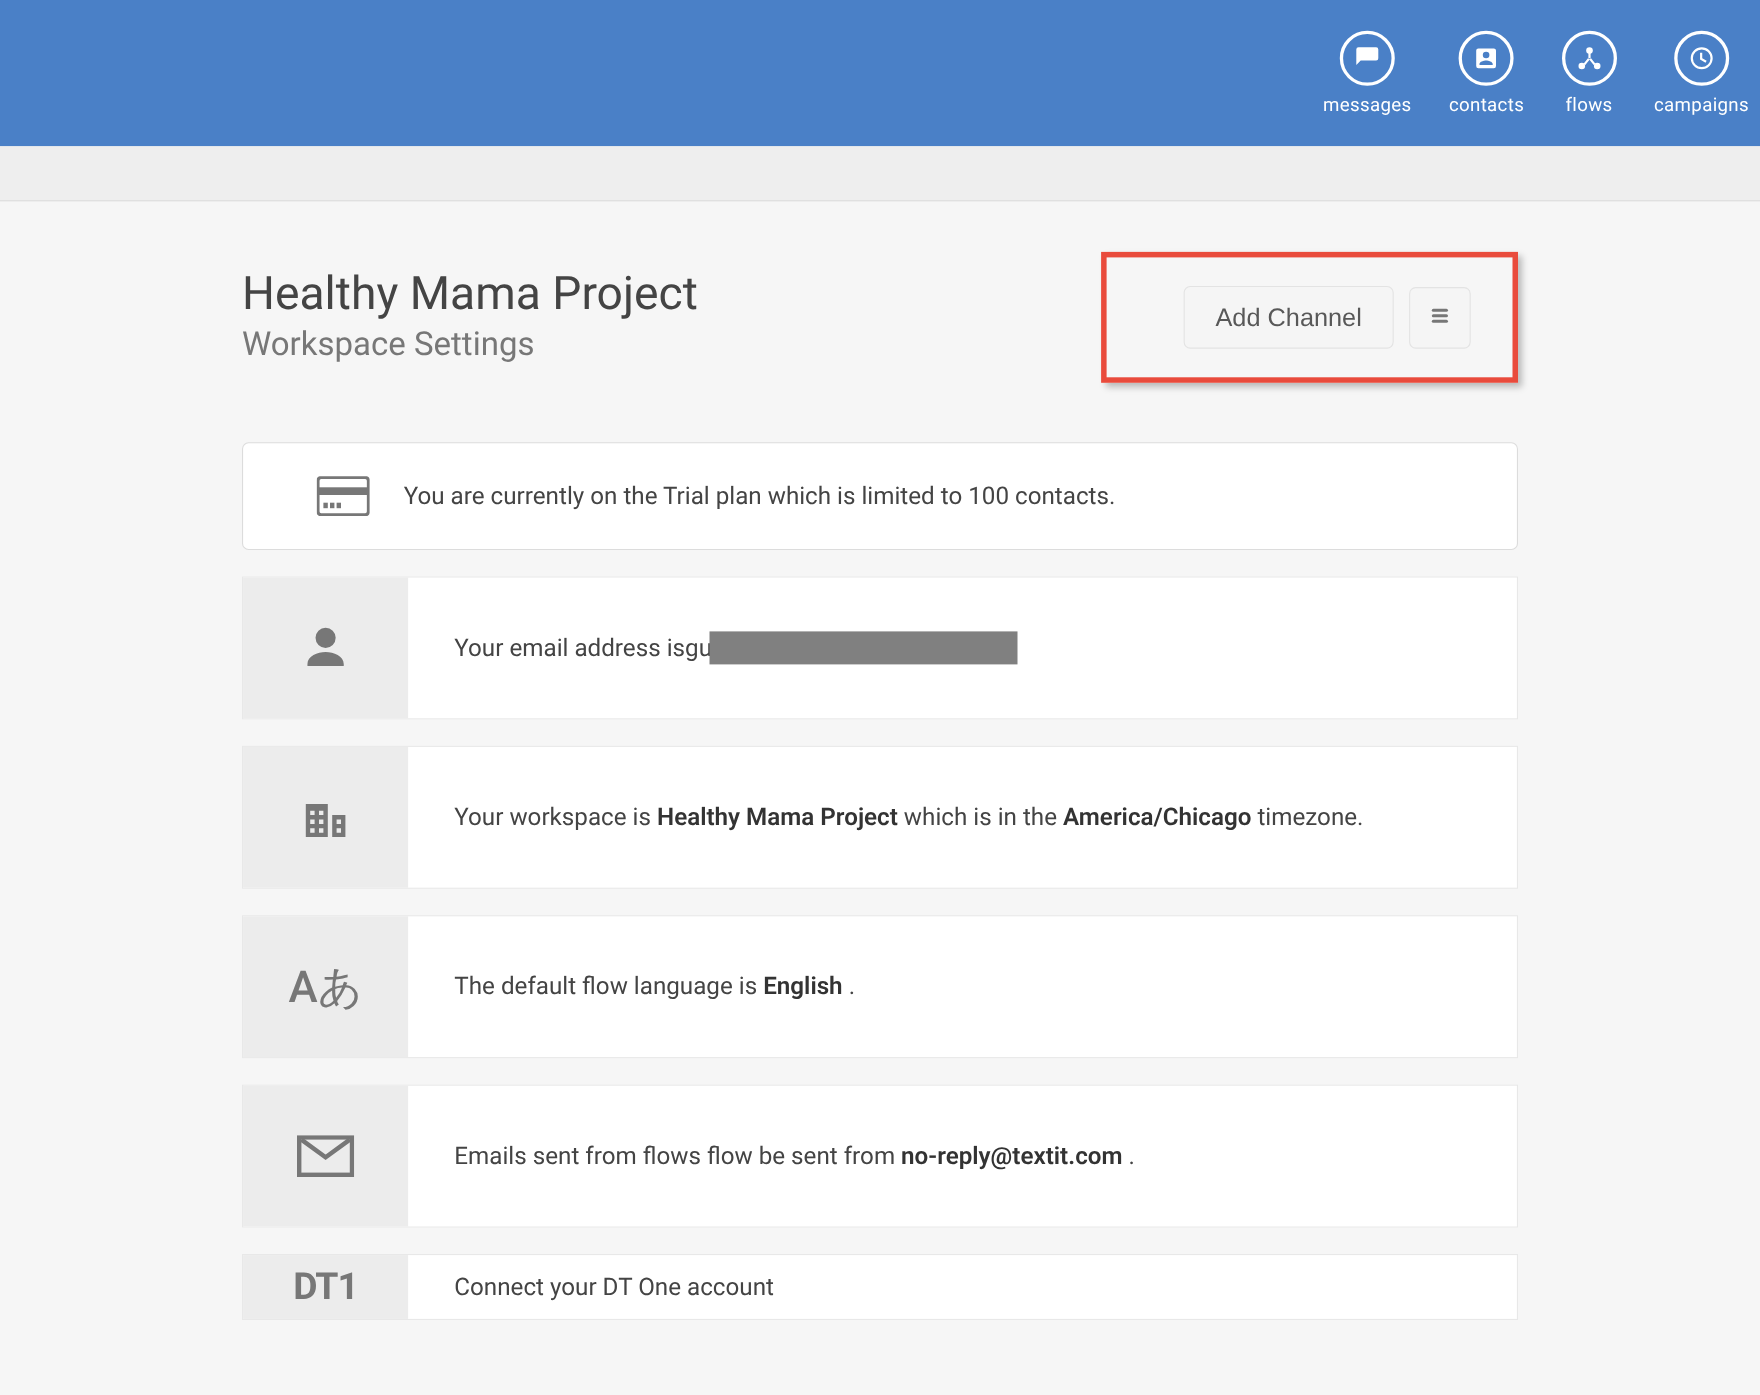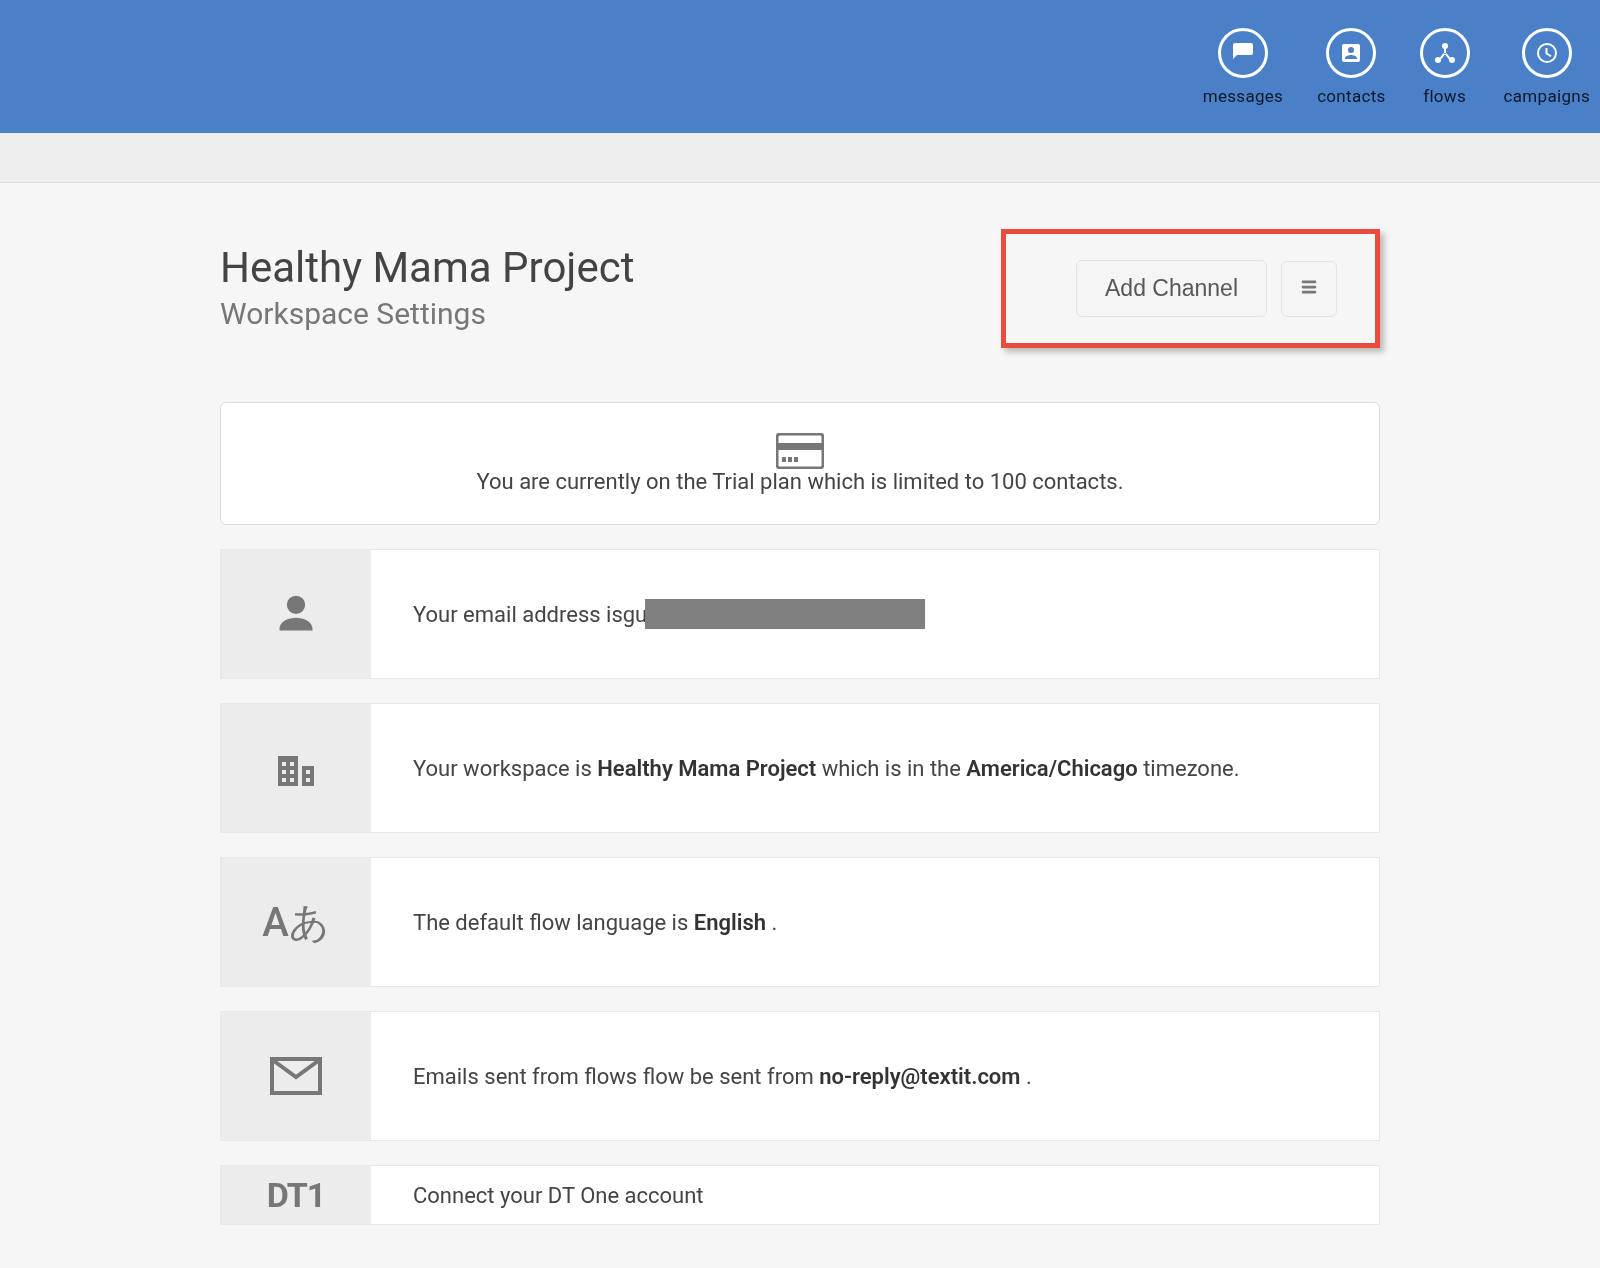--- a/index.html
+++ b/index.html
@@ -22,21 +22,21 @@
   }
   .nav-items {
     display: flex;
     gap: 34px;
     align-items: flex-start;
   }
   .nav-item {
     display: flex;
     flex-direction: column;
     align-items: center;
-    color: #0f172a;
+    color: #ffffff;
     text-decoration: none;
     cursor: pointer;
   }
   .nav-icon-circle {
     width: 50px;
     height: 50px;
     border: 3px solid #fff;
     border-radius: 50%;
     display: flex;
     align-items: center;
@@ -114,21 +114,20 @@
 
   
   .plan-card {
     border: 1px solid #dcdcdc;
     border-radius: 6px;
     background: #fff;
     display: flex;
     align-items: center;
     padding: 30px 36px;
     margin-bottom: 24px;
-    flex-direction: column;
   }
   .plan-icon { width: 110px; display:flex; justify-content:center; }
   .plan-icon svg { fill: #777; }
   .plan-text {
     flex: 1;
     font-size: 22px;
     color: #444;
   }
   .btn-primary {
     background: #3C8BCB;

